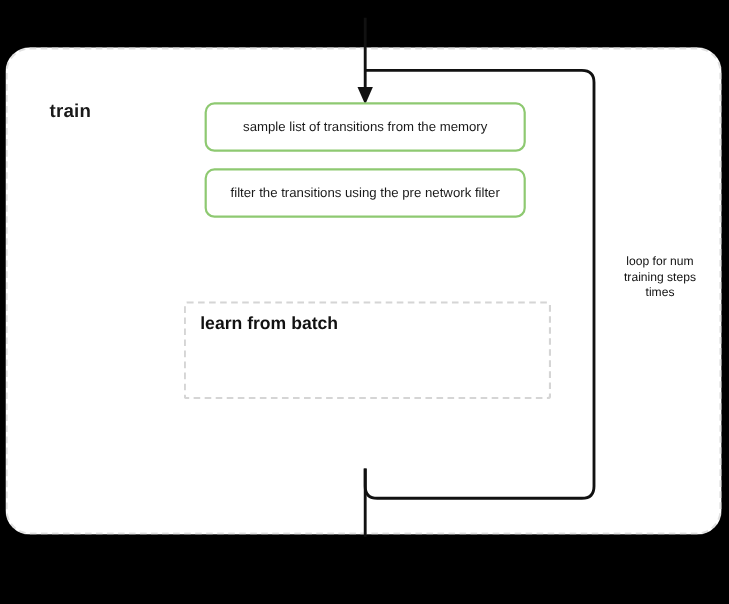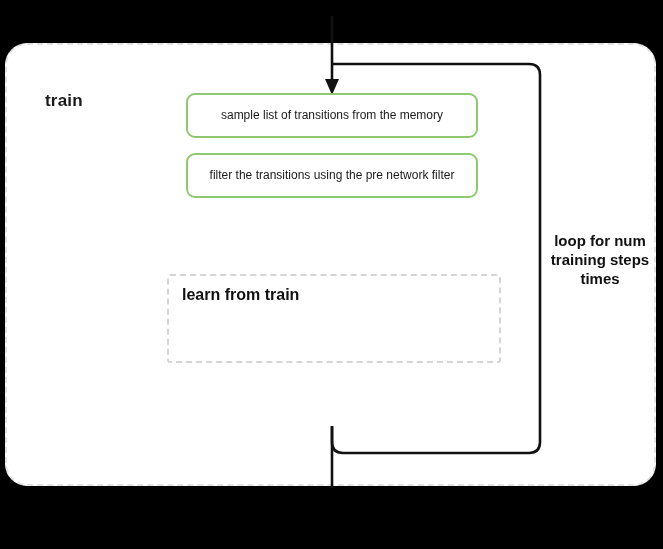--- a/index.html
+++ b/index.html
@@ -96,22 +96,22 @@
     line-height: 1.42;
     width: 140px;
   }
 
   
   .loop-caption {
     position: absolute;
     left: 548px;
     top: 215px;
     width: 104px;
-    font-size: 15px;
-    font-weight: bold;
+    font-size: 11px;
+    font-weight: normal;
     color: #111111;
     line-height: 1.28;
     text-align: center;
     white-space: pre-line;
   }
 
   
   #connectors {
     position: absolute;
     left: 0;
@@ -143,21 +143,21 @@
   <div class="step-box" id="step-sample">
     <span class="step-label">sample list of transitions from the memory</span>
   </div>
 
   <div class="step-box" id="step-filter">
     <span class="step-label">filter the transitions using the pre network filter</span>
   </div>
 
 
   <div class="subflow-box">
-    <div class="subflow-title">learn from train</div>
+    <div class="subflow-title">learn from batch</div>
   </div>
 
 
   <div class="loop-caption">loop for num
 training steps
 times</div>
 
 </div>
 
 </body></html>

